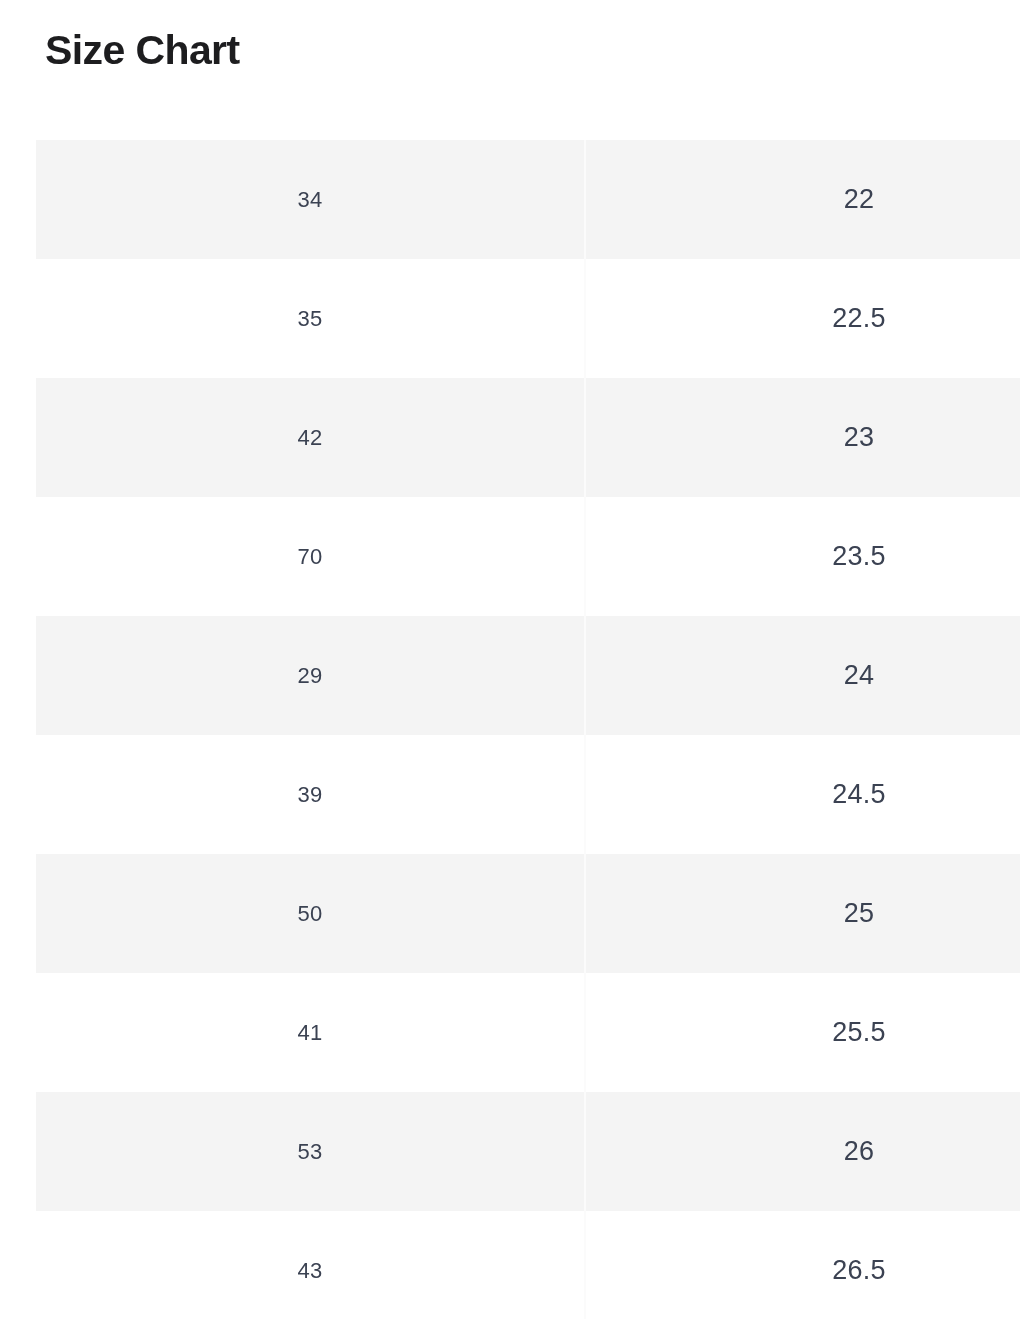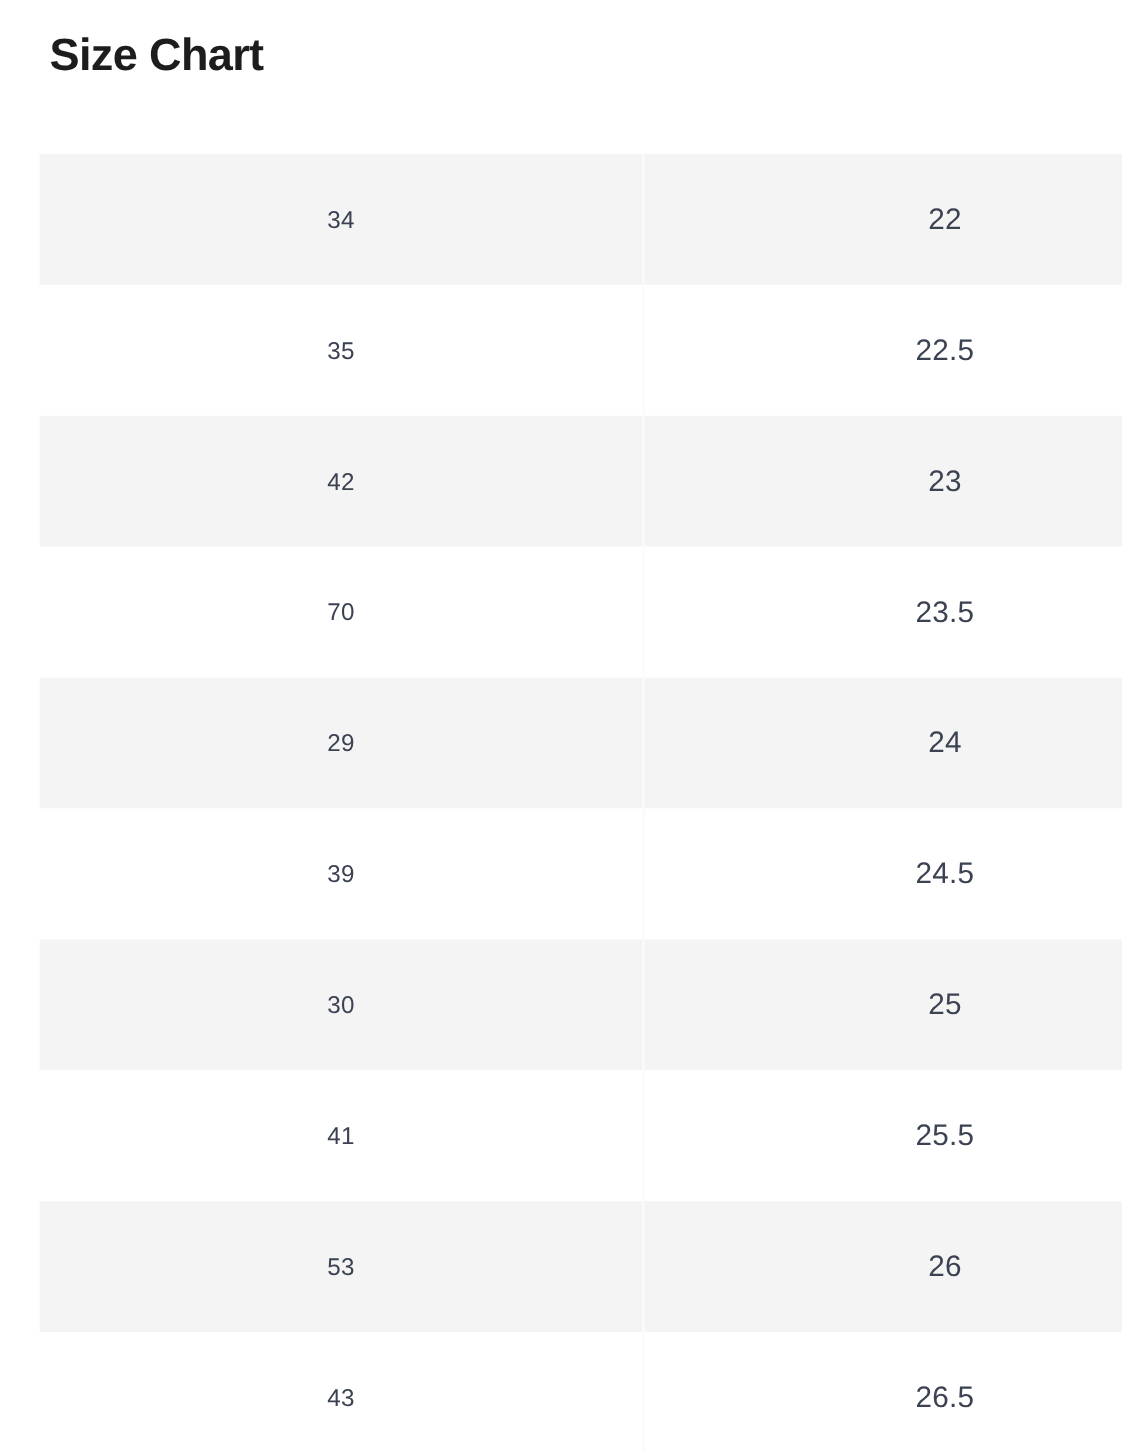--- a/index.html
+++ b/index.html
@@ -131,21 +131,21 @@
           <td class="cell-size">29</td>
           <td class="cell-measure">24</td>
         </tr>
 
         <tr class="plain">
           <td class="cell-size">39</td>
           <td class="cell-measure">24.5</td>
         </tr>
 
         <tr class="striped">
-          <td class="cell-size">30</td>
+          <td class="cell-size">50</td>
           <td class="cell-measure">25</td>
         </tr>
 
         <tr class="plain">
           <td class="cell-size">41</td>
           <td class="cell-measure">25.5</td>
         </tr>
 
         <tr class="striped">
           <td class="cell-size">53</td>

